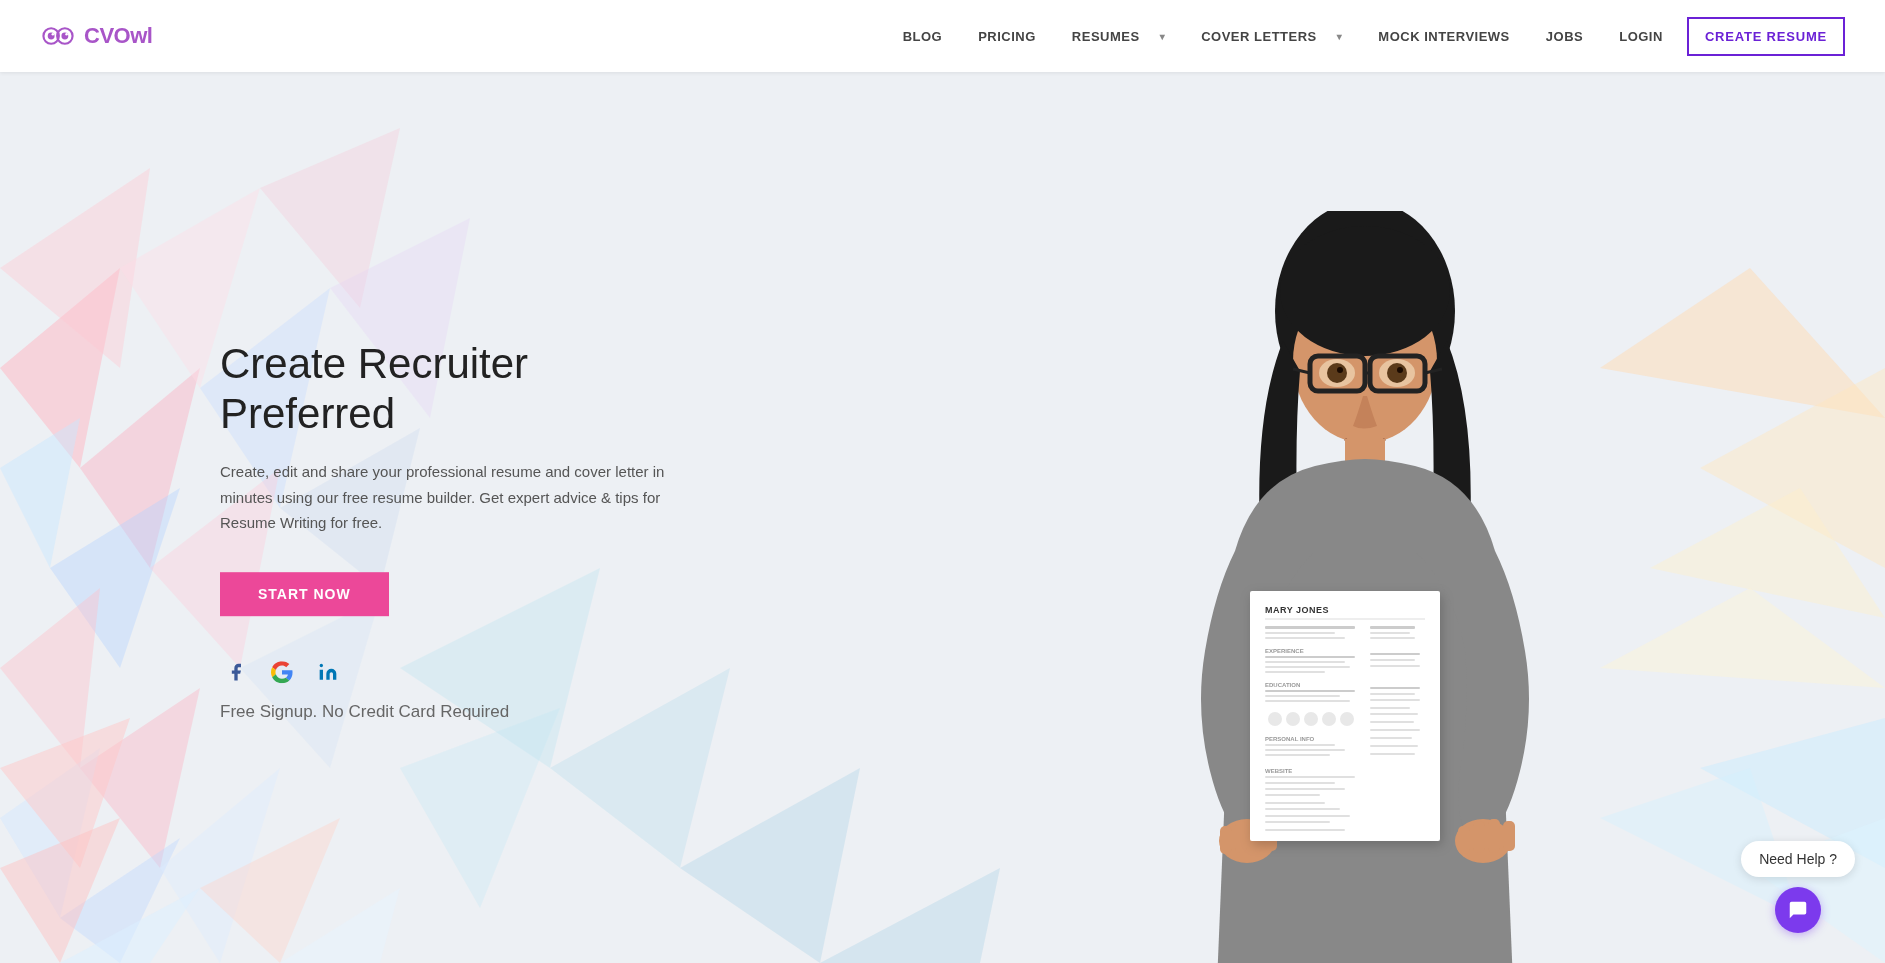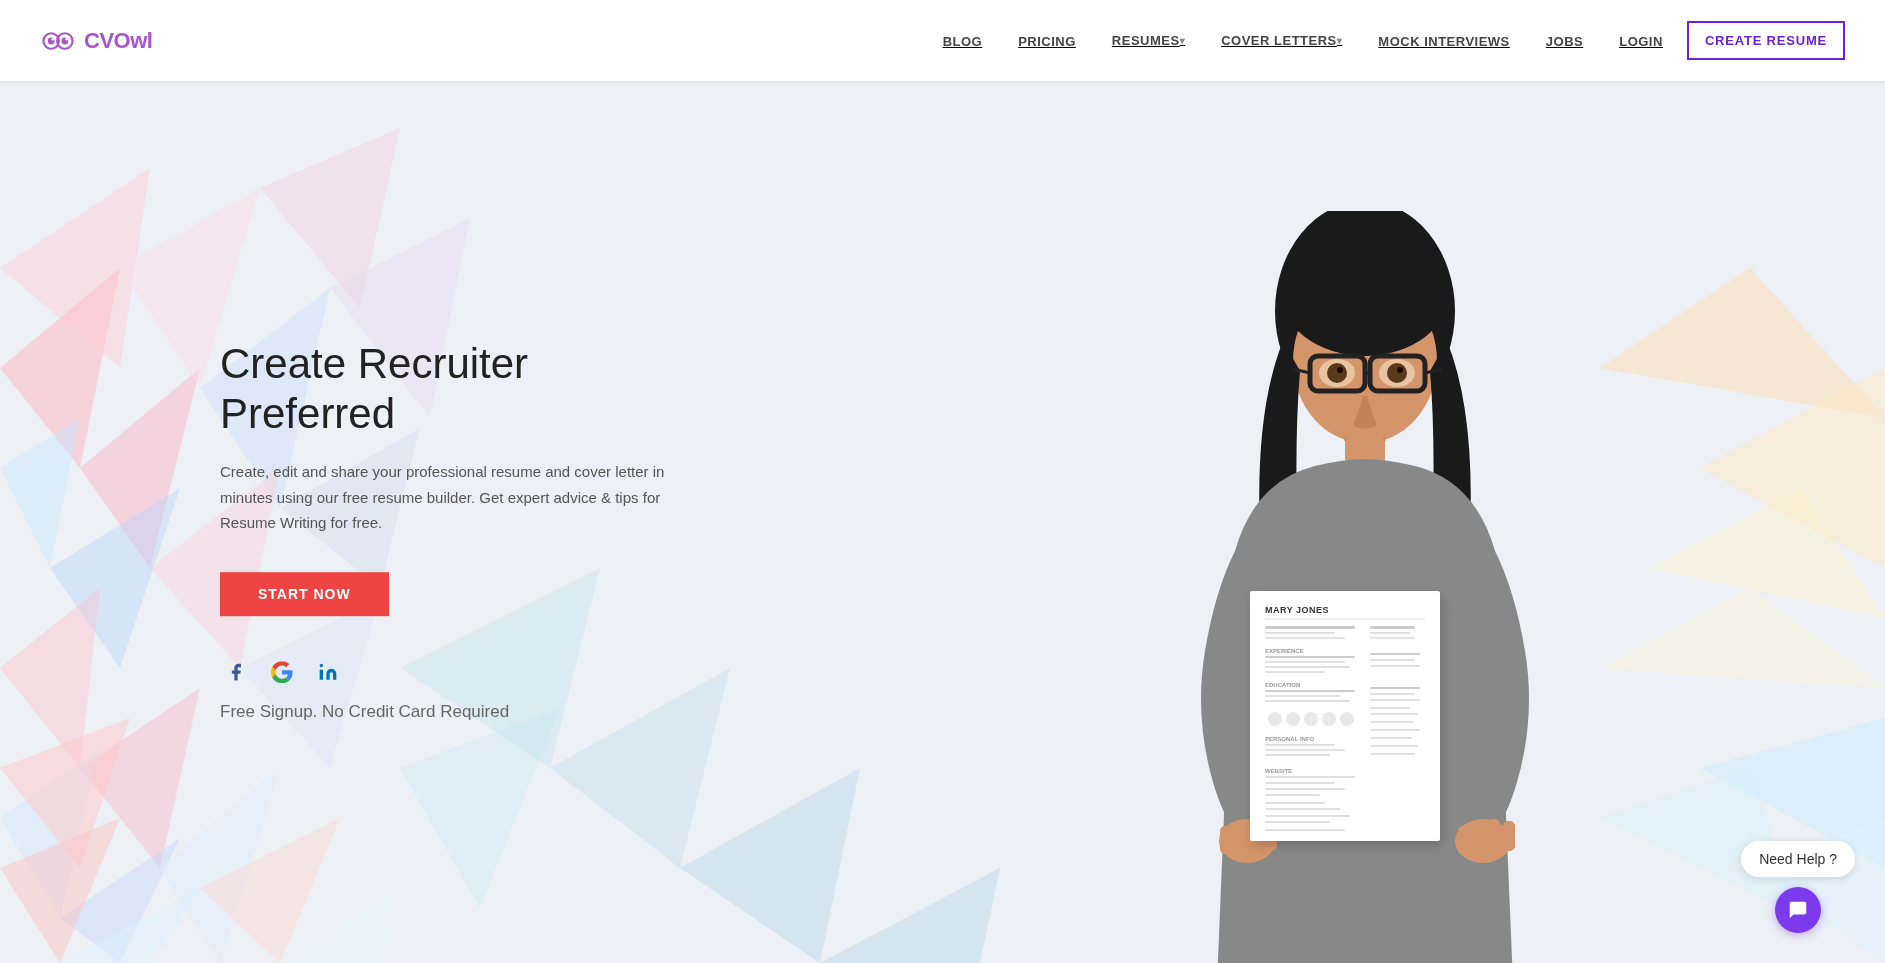--- a/index.html
+++ b/index.html
@@ -2,21 +2,21 @@
 <html><head>
   <meta charset="utf-8">
   <style>
     * { margin: 0; padding: 0; box-sizing: border-box; }
     body { font-family: 'Segoe UI', Arial, sans-serif; width: 1885px; height: 963px; overflow: hidden; background: #f0f2f5; }
 
     
     .navbar {
       position: fixed;
       top: 0; left: 0; right: 0;
-      height: 81px;
+      height: 72px;
       background: #fff;
       display: flex;
       align-items: center;
       padding: 0 40px;
       z-index: 100;
       box-shadow: 0 1px 4px rgba(0,0,0,0.08);
     }
     .logo {
       display: flex;
       align-items: center;
@@ -33,34 +33,33 @@
       font-weight: 700;
       color: #333;
       letter-spacing: -0.5px;
     }
     .logo-text span { color: #a855c8; }
     .nav-links {
       display: flex;
       align-items: center;
       gap: 36px;
       list-style: none;
-      text-decoration: underline;
     }
     .nav-links li a {
       text-decoration: none;
       color: #444;
       font-size: 13px;
       font-weight: 600;
       letter-spacing: 0.5px;
       text-transform: uppercase;
     }
     .nav-dropdown {
       display: flex;
       align-items: center;
-      gap: 0;
+      gap: 20px;
     }
     .nav-dropdown .chevron {
       font-size: 10px;
       color: #888;
     }
     .create-resume-btn {
       margin-left: 24px;
       padding: 10px 16px;
       border: 2px solid #6b21d6;
       background: transparent;
@@ -100,21 +99,21 @@
     }
     .hero-description {
       font-size: 15px;
       color: #555;
       line-height: 1.7;
       margin-bottom: 36px;
     }
     .start-now-btn {
       display: inline-block;
       padding: 14px 38px;
-      background: #ef4444;
+      background: #ec4899;
       color: #fff;
       font-size: 14px;
       font-weight: 700;
       letter-spacing: 1px;
       text-transform: uppercase;
       cursor: pointer;
       border: none;
       margin-bottom: 40px;
     }
 

